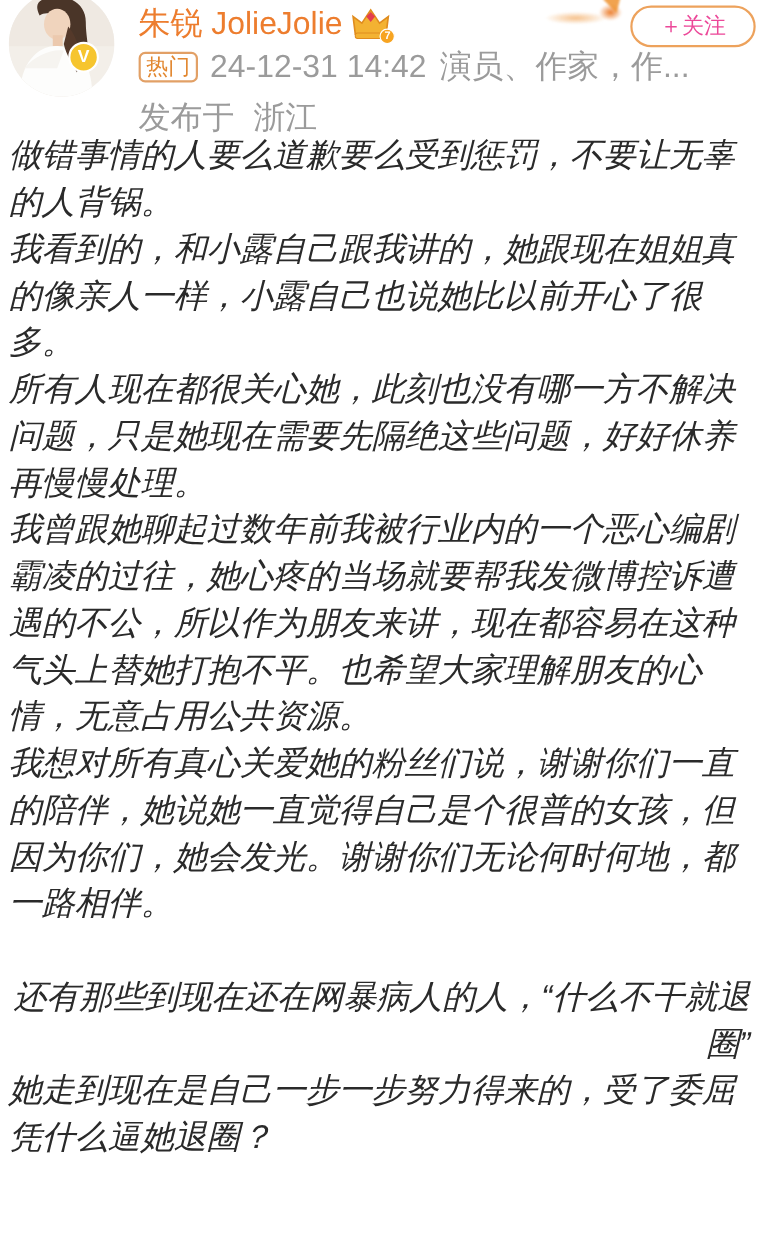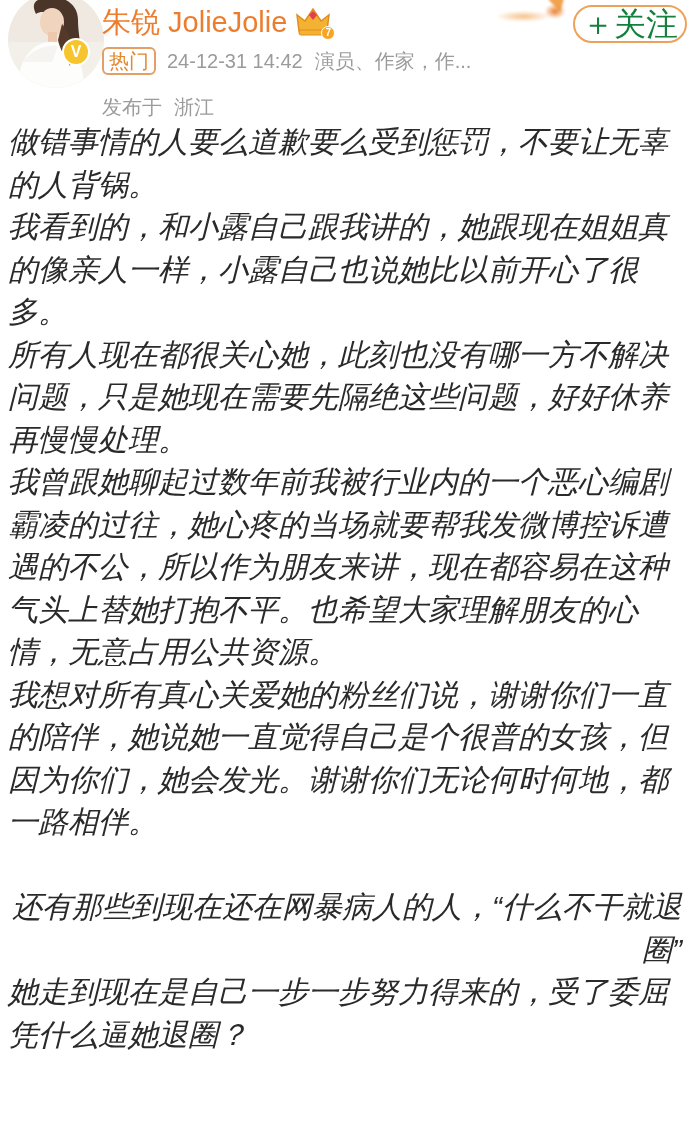--- a/index.html
+++ b/index.html
@@ -35,21 +35,21 @@
     width: 28px; height: 28px;
     border-radius: 50%;
     background: #f6c52e;
     border: 2px solid #ffffff;
     color: #ffffff;
     font-weight: bold;
     font-size: 16px;
     line-height: 24px;
     text-align: center;
   }
-  .head-info { position: absolute; left: 102px; top: 4px; }
+  .head-info { position: absolute; left: 126px; top: 4px; }
   .name-row { display: flex; align-items: center; height: 36px; }
   .username {
     color: #ed7d2e;
     font-size: 29px;
     line-height: 36px;
     white-space: nowrap;
   }
   .crown { position: relative; margin-left: 8px; width: 38px; height: 34px; display: inline-block; }
   .crown svg { display: block; }
   .crown .lvl {
@@ -65,35 +65,35 @@
     border: 2px solid #e2a066;
     border-radius: 6px;
     font-size: 20px;
     line-height: 24px;
     padding: 0 5px;
     margin-right: 11px;
     white-space: nowrap;
   }
   .timestamp, .user-desc, .loc-row {
     color: #9b9b9b;
-    font-size: 20px;
+    font-size: 29px;
     white-space: nowrap;
   }
   .user-desc { margin-left: 12px; }
   .loc-row { margin-top: 18px; line-height: 30px; font-family: Liberation Mono, monospace; }
 
   .follow-btn {
     position: absolute;
     left: 573px; top: 5px;
     width: 114px; height: 38px;
     background: #ffffff;
     border: 2px solid #eda25c;
     border-radius: 20px;
-    color: #15803d;
-    font-size: 32px;
+    color: #ec4899;
+    font-size: 20px;
     text-align: center;
     line-height: 34px;
     font-family: inherit;
     cursor: pointer;
   }
   .spark {
     position: absolute;
     left: 492px; top: -4px;
     width: 90px; height: 34px;
     background:

